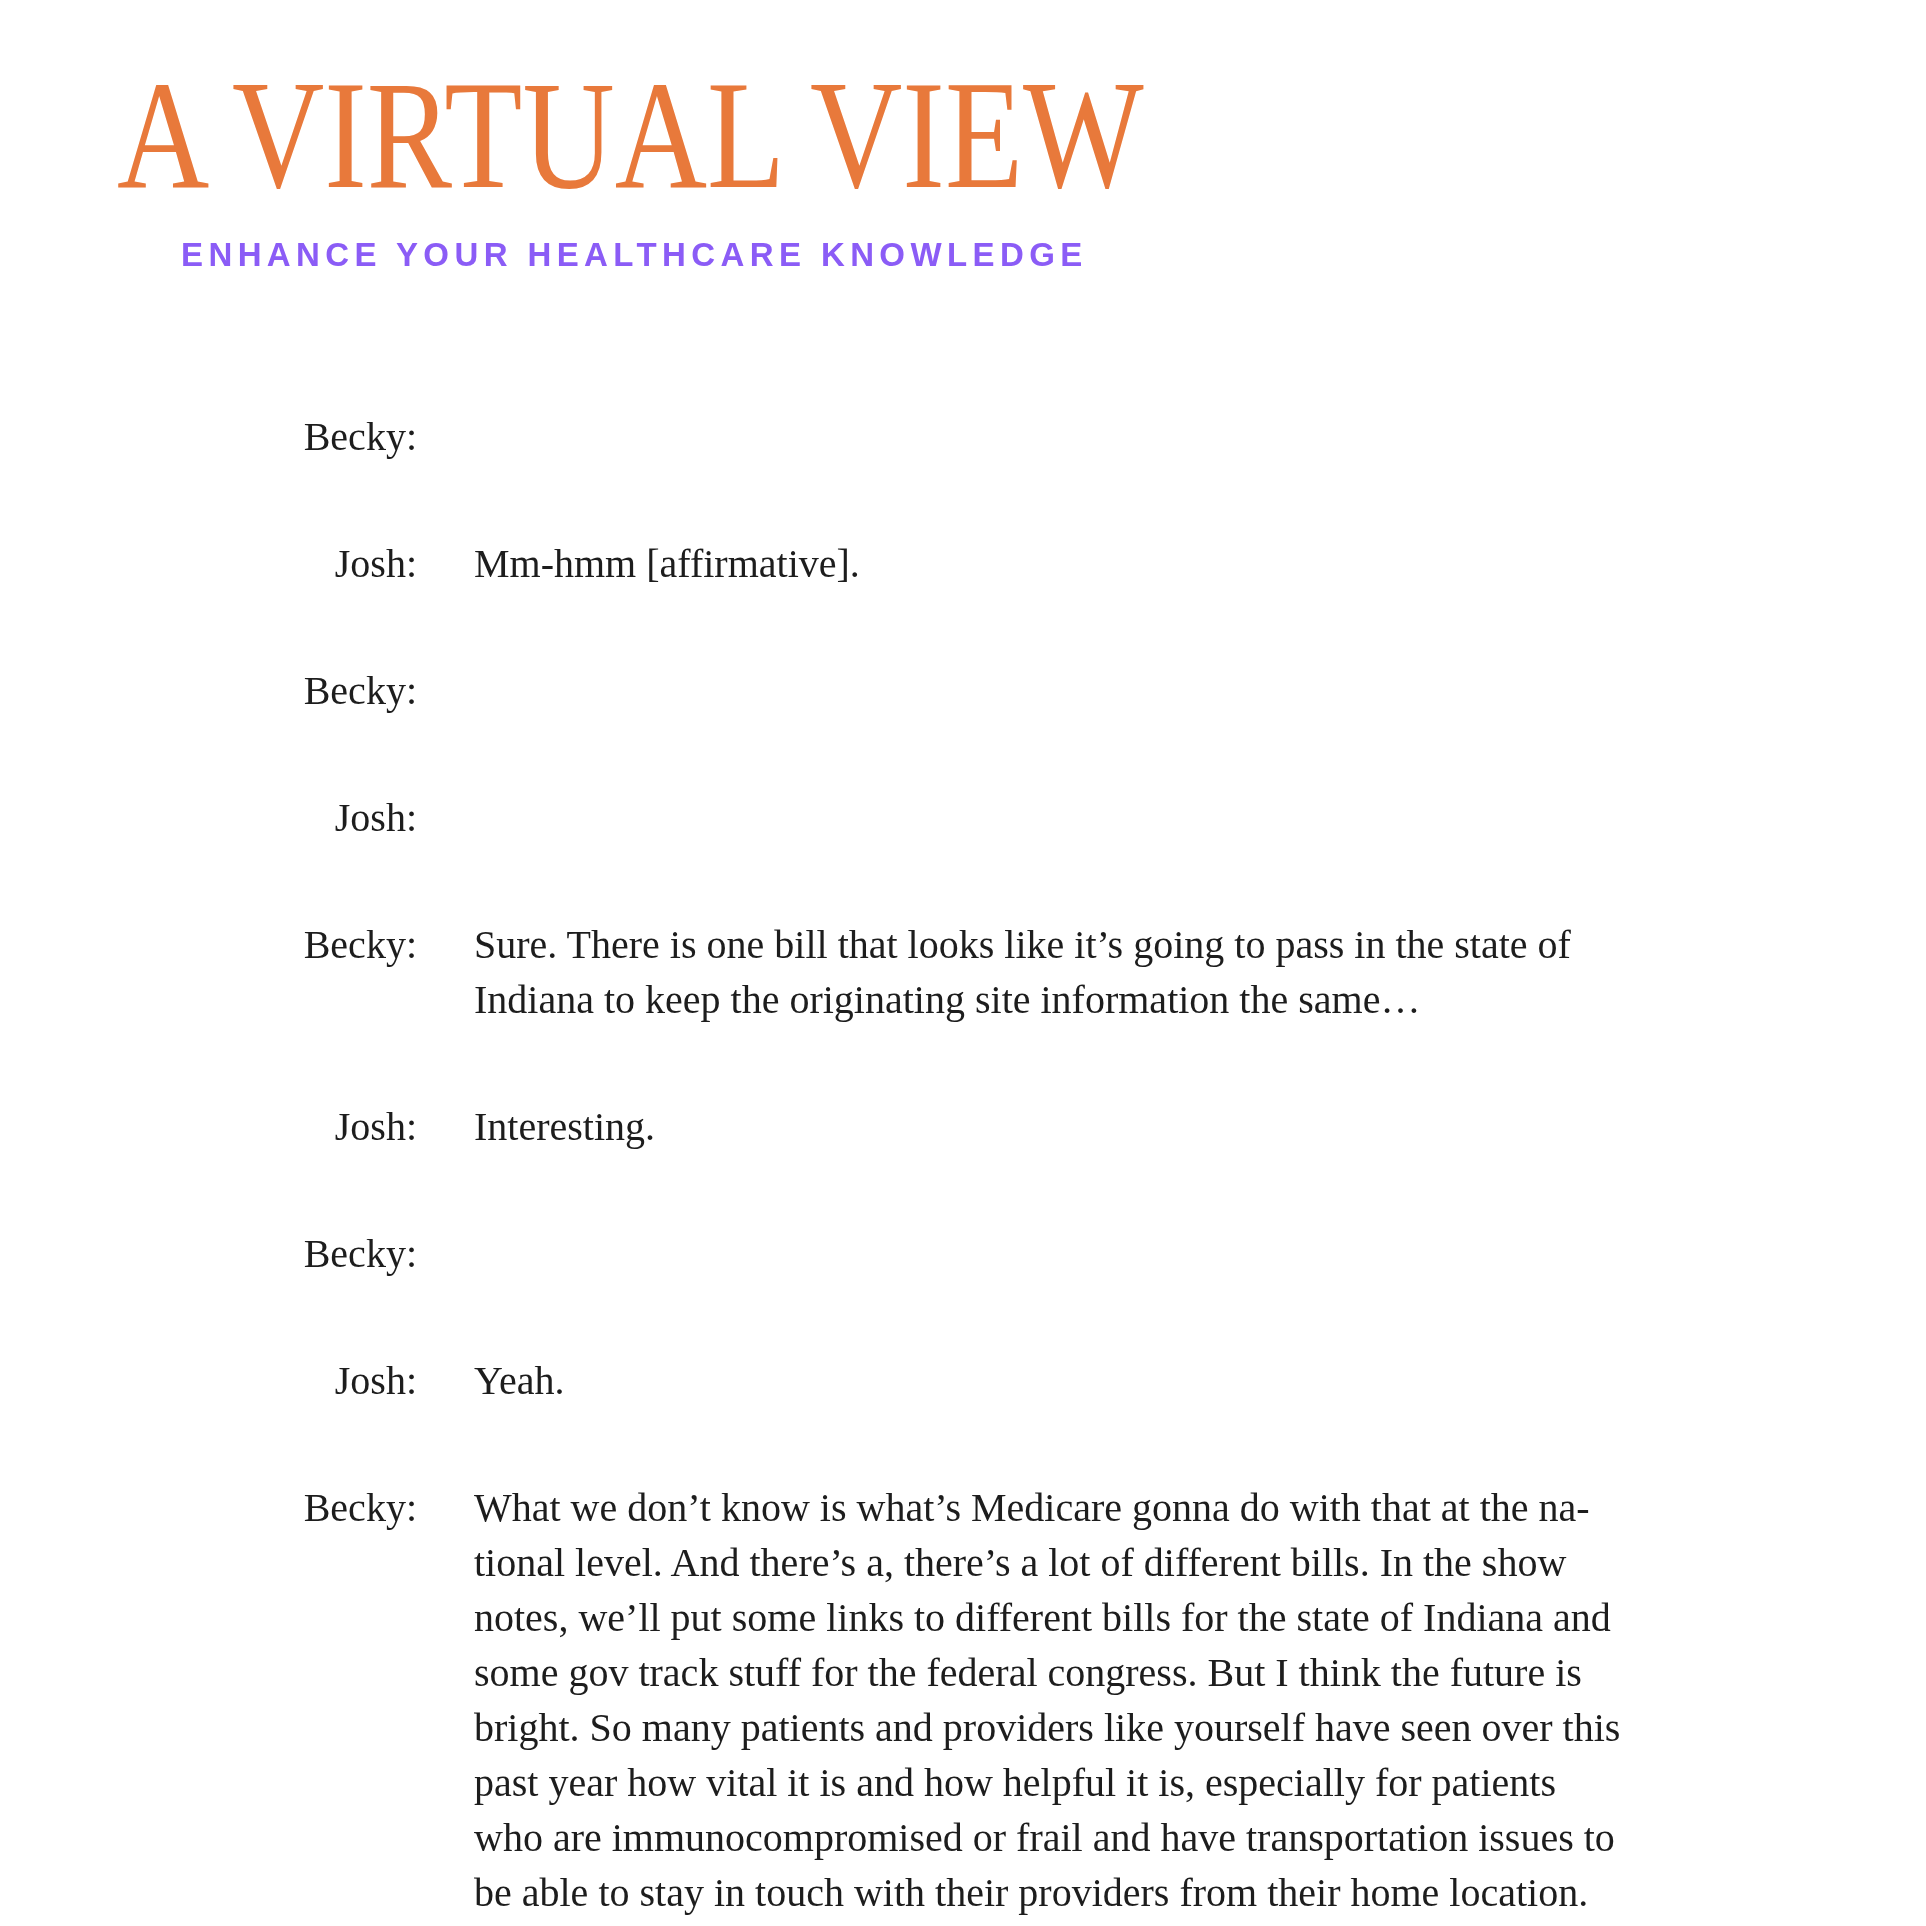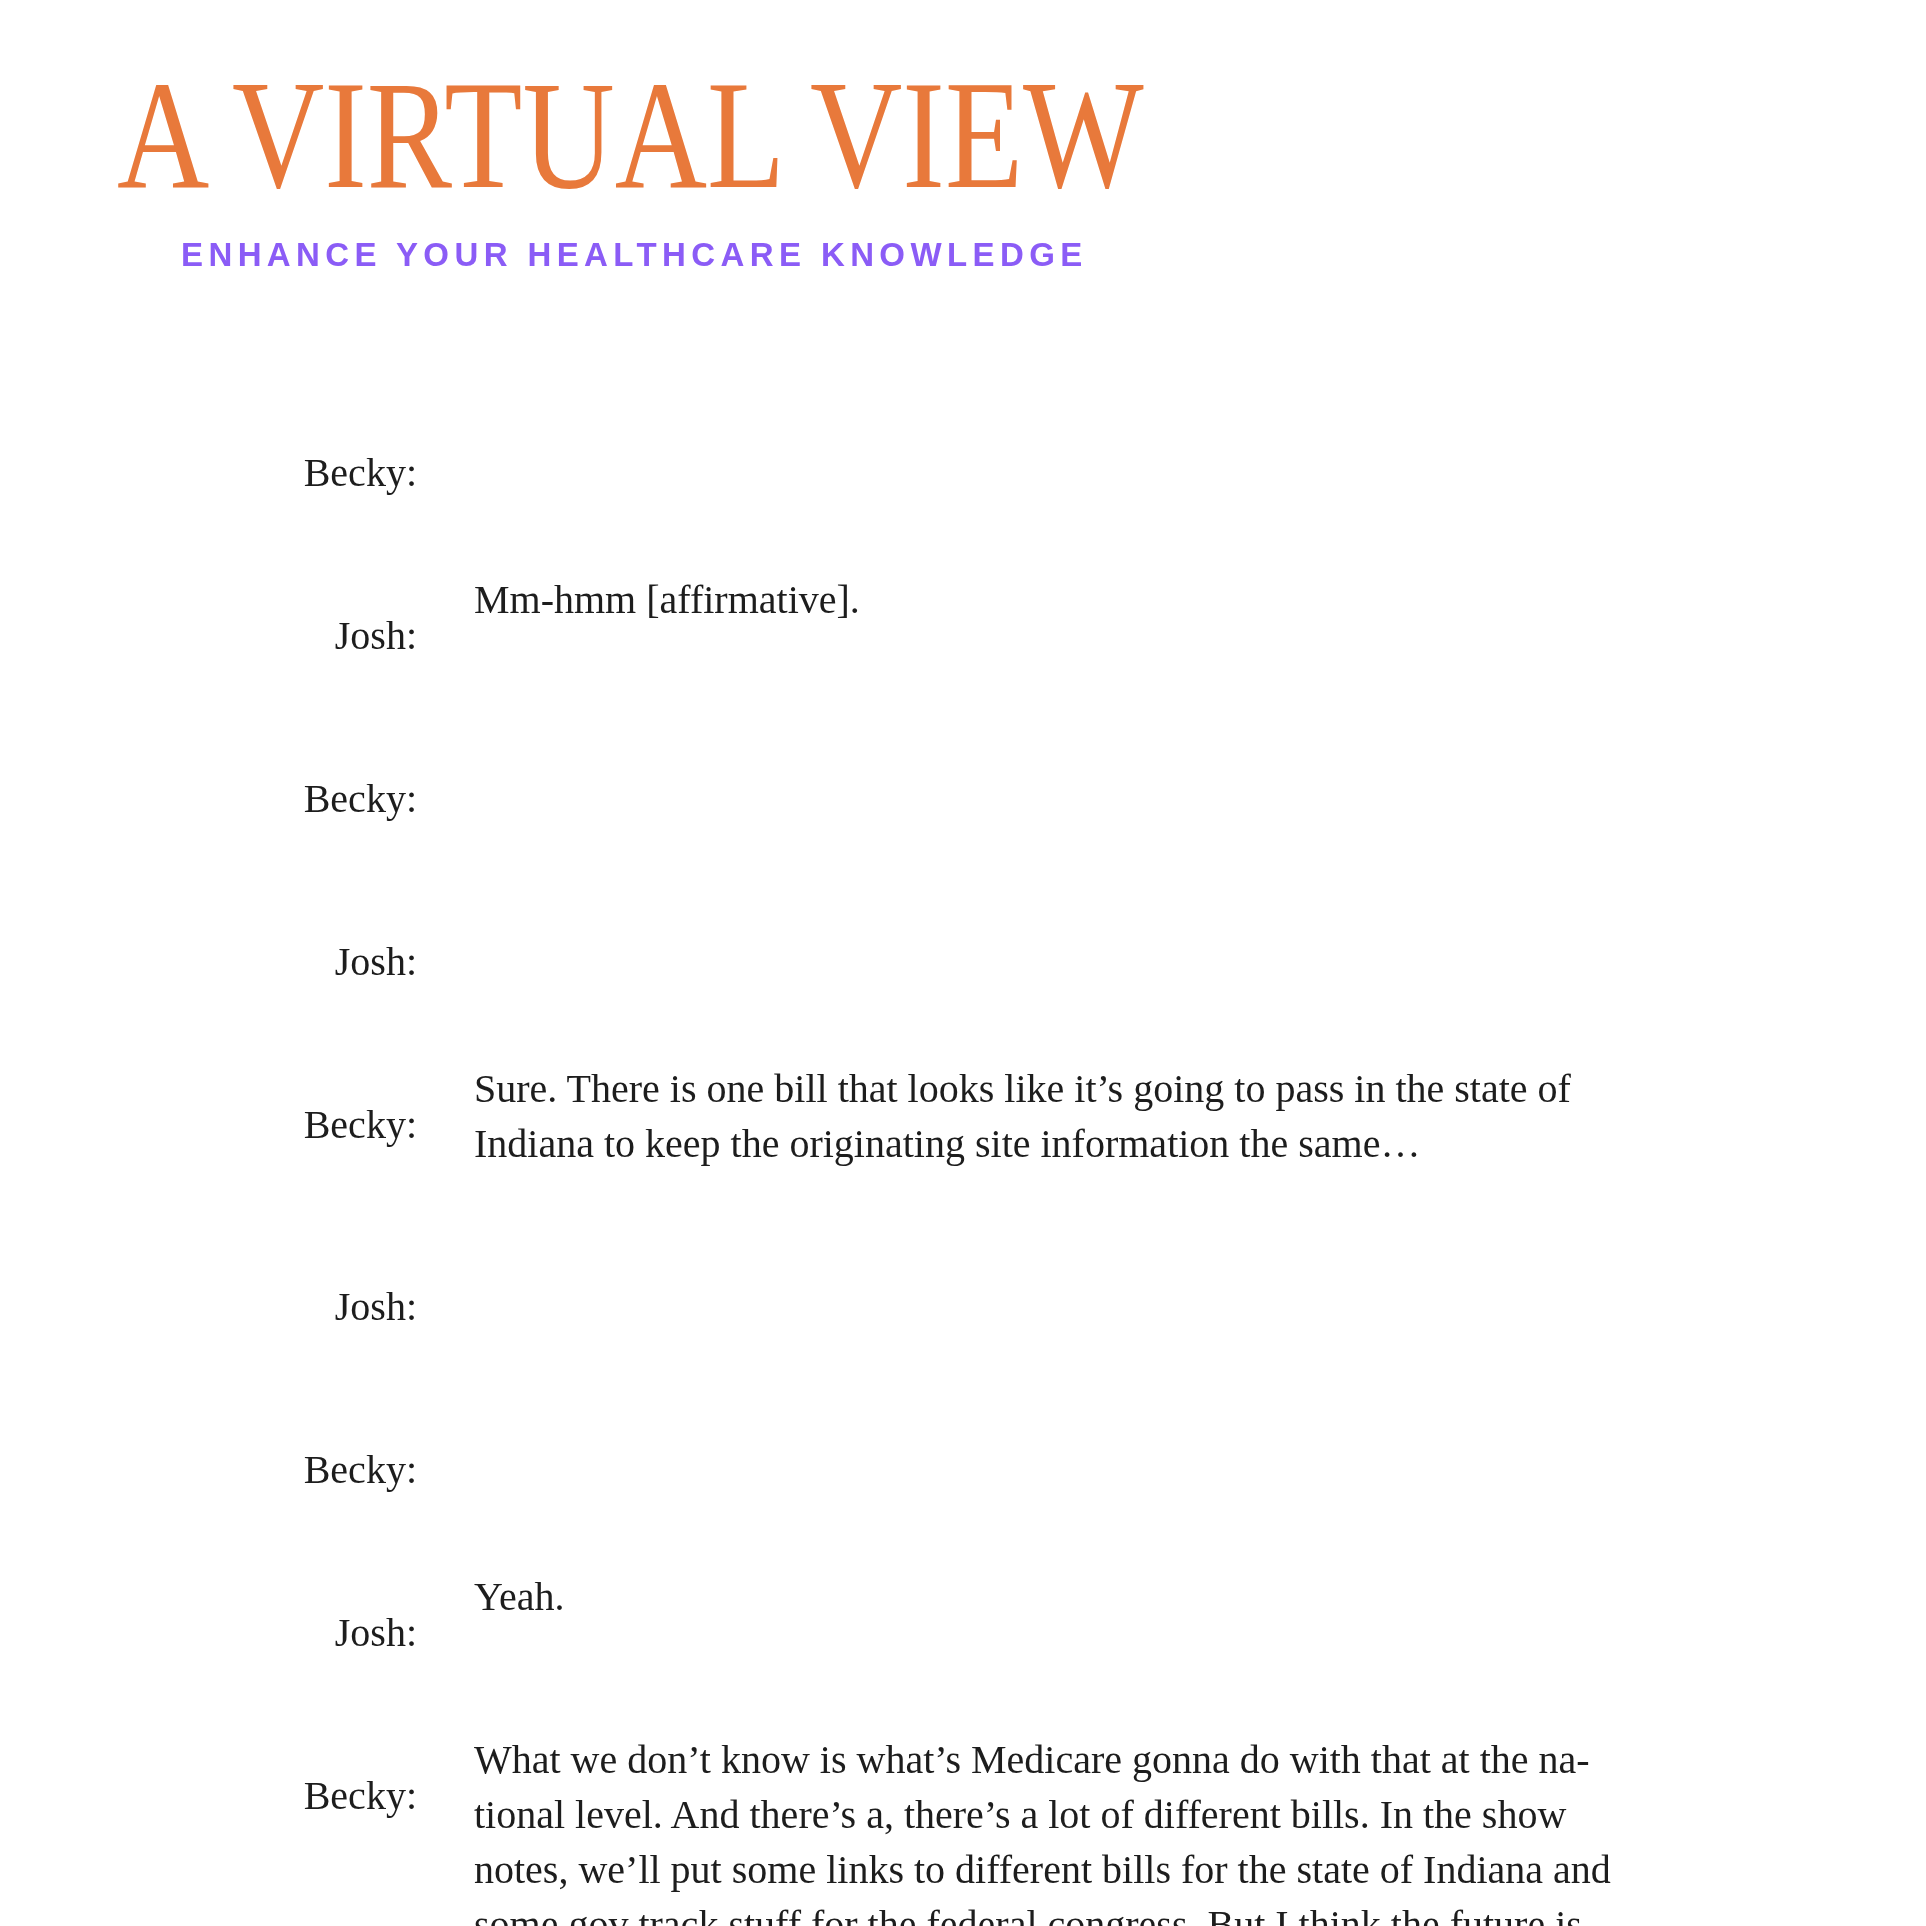--- a/index.html
+++ b/index.html
@@ -50,21 +50,20 @@
     align-items:flex-start;
     margin-bottom:72px;
     font-size:40px;
     line-height:55px;
     color:#1d1d1d;
   }
   .t-speaker{
     flex:none;
     width:178px;
     text-align:right;
-    margin-top:36px;
   }
   .t-text{
     margin-left:57px;
     width:1267px;
     white-space:pre-line;
   }
 </style>
 </head>
 <body>
 
@@ -87,20 +86,21 @@
       <div class="t-row">
         <div class="t-speaker">Josh:</div>
       </div>
       <div class="t-row">
         <div class="t-speaker">Becky:</div>
         <div class="t-text">Sure. There is one bill that looks like it’s going to pass in the state of
 Indiana to keep the originating site information the same…</div>
       </div>
       <div class="t-row">
         <div class="t-speaker">Josh:</div>
+        <div class="t-text">Interesting.</div>
       </div>
       <div class="t-row">
         <div class="t-speaker">Becky:</div>
       </div>
       <div class="t-row">
         <div class="t-speaker">Josh:</div>
         <div class="t-text">Yeah.</div>
       </div>
       <div class="t-row">
         <div class="t-speaker">Becky:</div>

